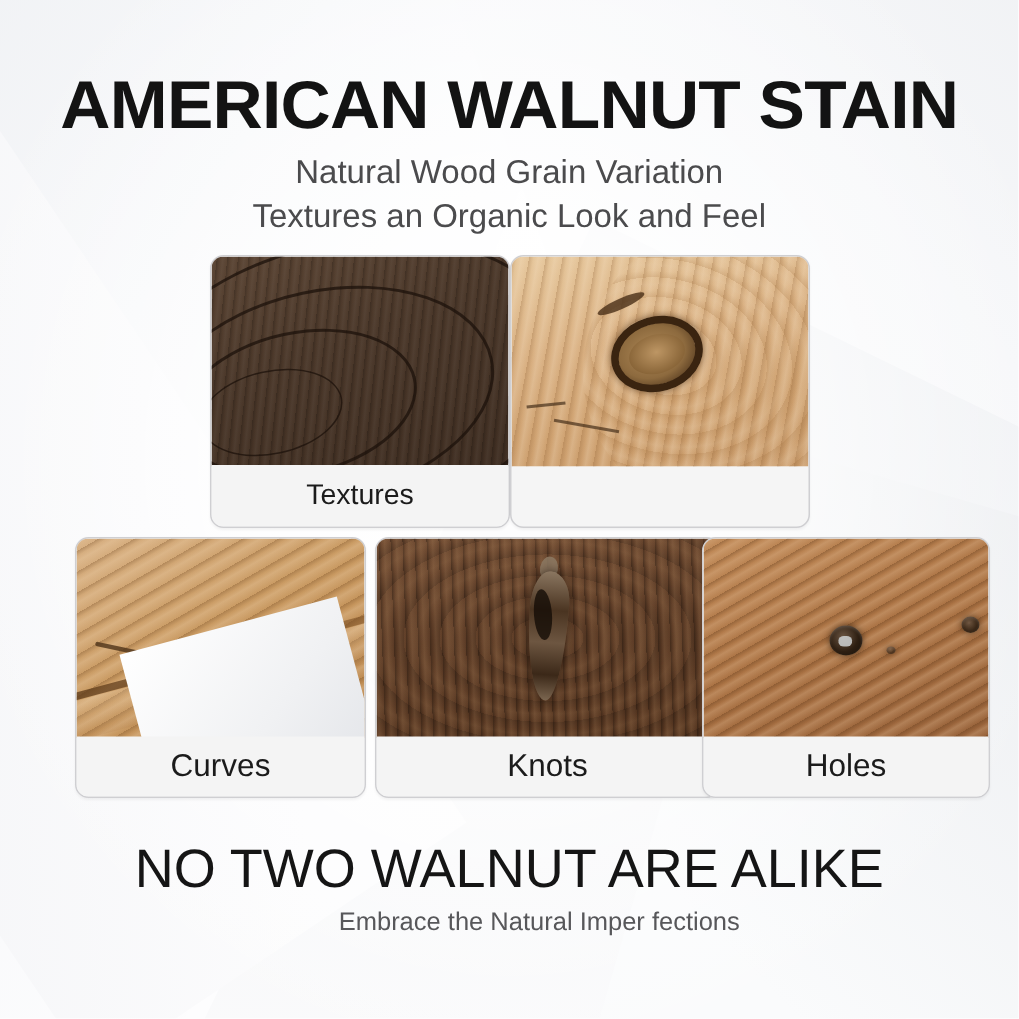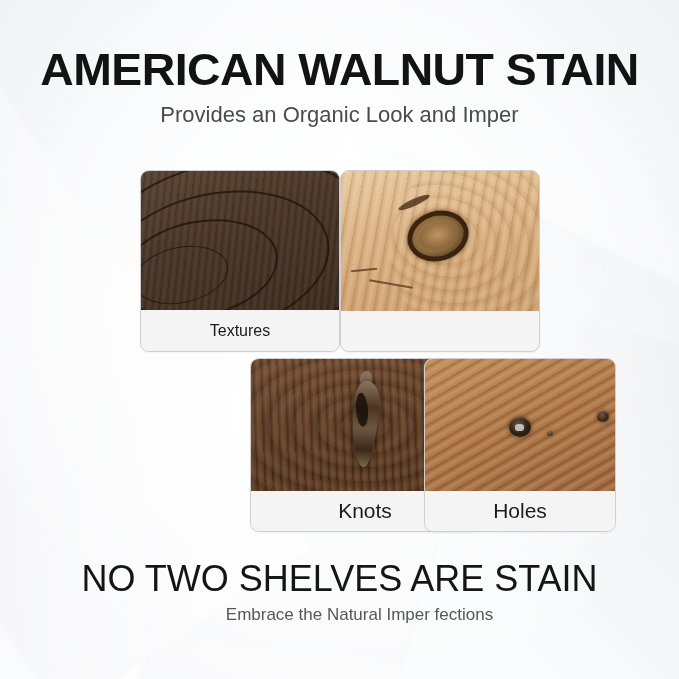--- a/index.html
+++ b/index.html
@@ -104,31 +104,31 @@
     position:absolute; left:0; right:0; bottom:0;
     background:#f4f4f4;
     display:flex; align-items:center; justify-content:center;
     color:#1b1b1b;
     font-weight:400;
   }
 
   
   .card.top { top:170px; width:200px; height:182px; }
   .card.top .photo { height:140px; }
-  .card.top .label { height:41px; font-size:16px; }
+  .card.top .label { height:41px; font-size:19px; }
   #card-textures { left:140px; }
   #card-cracks   { left:340px; }
 
   
   .card.bottom { top:358px; width:194px; height:174px; }
   .card.bottom .photo { height:133px; }
   .card.bottom .label { height:40px; font-size:21px; }
   #card-curves { left:50px; }
   #card-knots  { left:250px; width:230px; }
-  #card-holes  { left:424px; width:192px; }
+  #card-holes  { left:468px; width:192px; }
 
   
   .wood { position:absolute; inset:0; }
   .grain { position:absolute; inset:-25%; }
 
   
   .wood-dark {
     background:
       linear-gradient(160deg,#5a4433 0%,#4a3729 42%,#3e2d21 100%);
   }
@@ -299,21 +299,22 @@
     <div class="facet f2"></div>
     <div class="facet f3"></div>
     <div class="facet f4"></div>
     <div class="facet f5"></div>
   </div>
   <div class="vignette"></div>
 
   <div class="title">AMERICAN WALNUT STAIN</div>
 
   <div class="subtitle">
-    <div>Provides an Organic Look and Imper</div>
+    <div>Natural Wood Grain Variation</div>
+    <div>Textures an Organic Look and Feel</div>
   </div>
 
   <div class="card top" id="card-textures">
     <div class="photo">
       <div class="wood wood-dark">
         <div class="grain"></div>
         <div class="arc a5"></div>
         <div class="arc a1"></div>
         <div class="arc a2"></div>
         <div class="arc a3"></div>
@@ -329,20 +330,32 @@
         <div class="grain"></div>
         <div class="swirl"></div>
         <div class="knot-tail"></div>
         <div class="knot-oval"></div>
         <div class="crack-line cl1"></div>
         <div class="crack-line cl2"></div>
       </div>
     </div>
   </div>
 
+  <div class="card bottom" id="card-curves">
+    <div class="photo">
+      <div class="wood wood-curves">
+        <div class="grain"></div>
+        <div class="board-edge2"></div>
+        <div class="board-edge"></div>
+        <div class="cv-crack"></div>
+        <div class="white-corner"></div>
+      </div>
+    </div>
+    <div class="label">Curves</div>
+  </div>
 
   <div class="card bottom" id="card-knots">
     <div class="photo">
       <div class="wood wood-knots">
         <div class="grain"></div>
         <div class="knot-tip"></div>
         <div class="knot-streak"></div>
       </div>
     </div>
     <div class="label">Knots</div>
@@ -353,19 +366,19 @@
       <div class="wood wood-holes">
         <div class="grain"></div>
         <div class="hole h1"></div>
         <div class="hole h2"></div>
         <div class="hole h3"></div>
       </div>
     </div>
     <div class="label">Holes</div>
   </div>
 
-  <div class="footer-title">NO TWO SHELVES ARE STAIN</div>
+  <div class="footer-title">NO TWO WALNUT ARE ALIKE</div>
 
   <div class="footer-sub">
     <div>Embrace the Natural Imper fections</div>
   </div>
 
 </div>
 
 </body></html>

